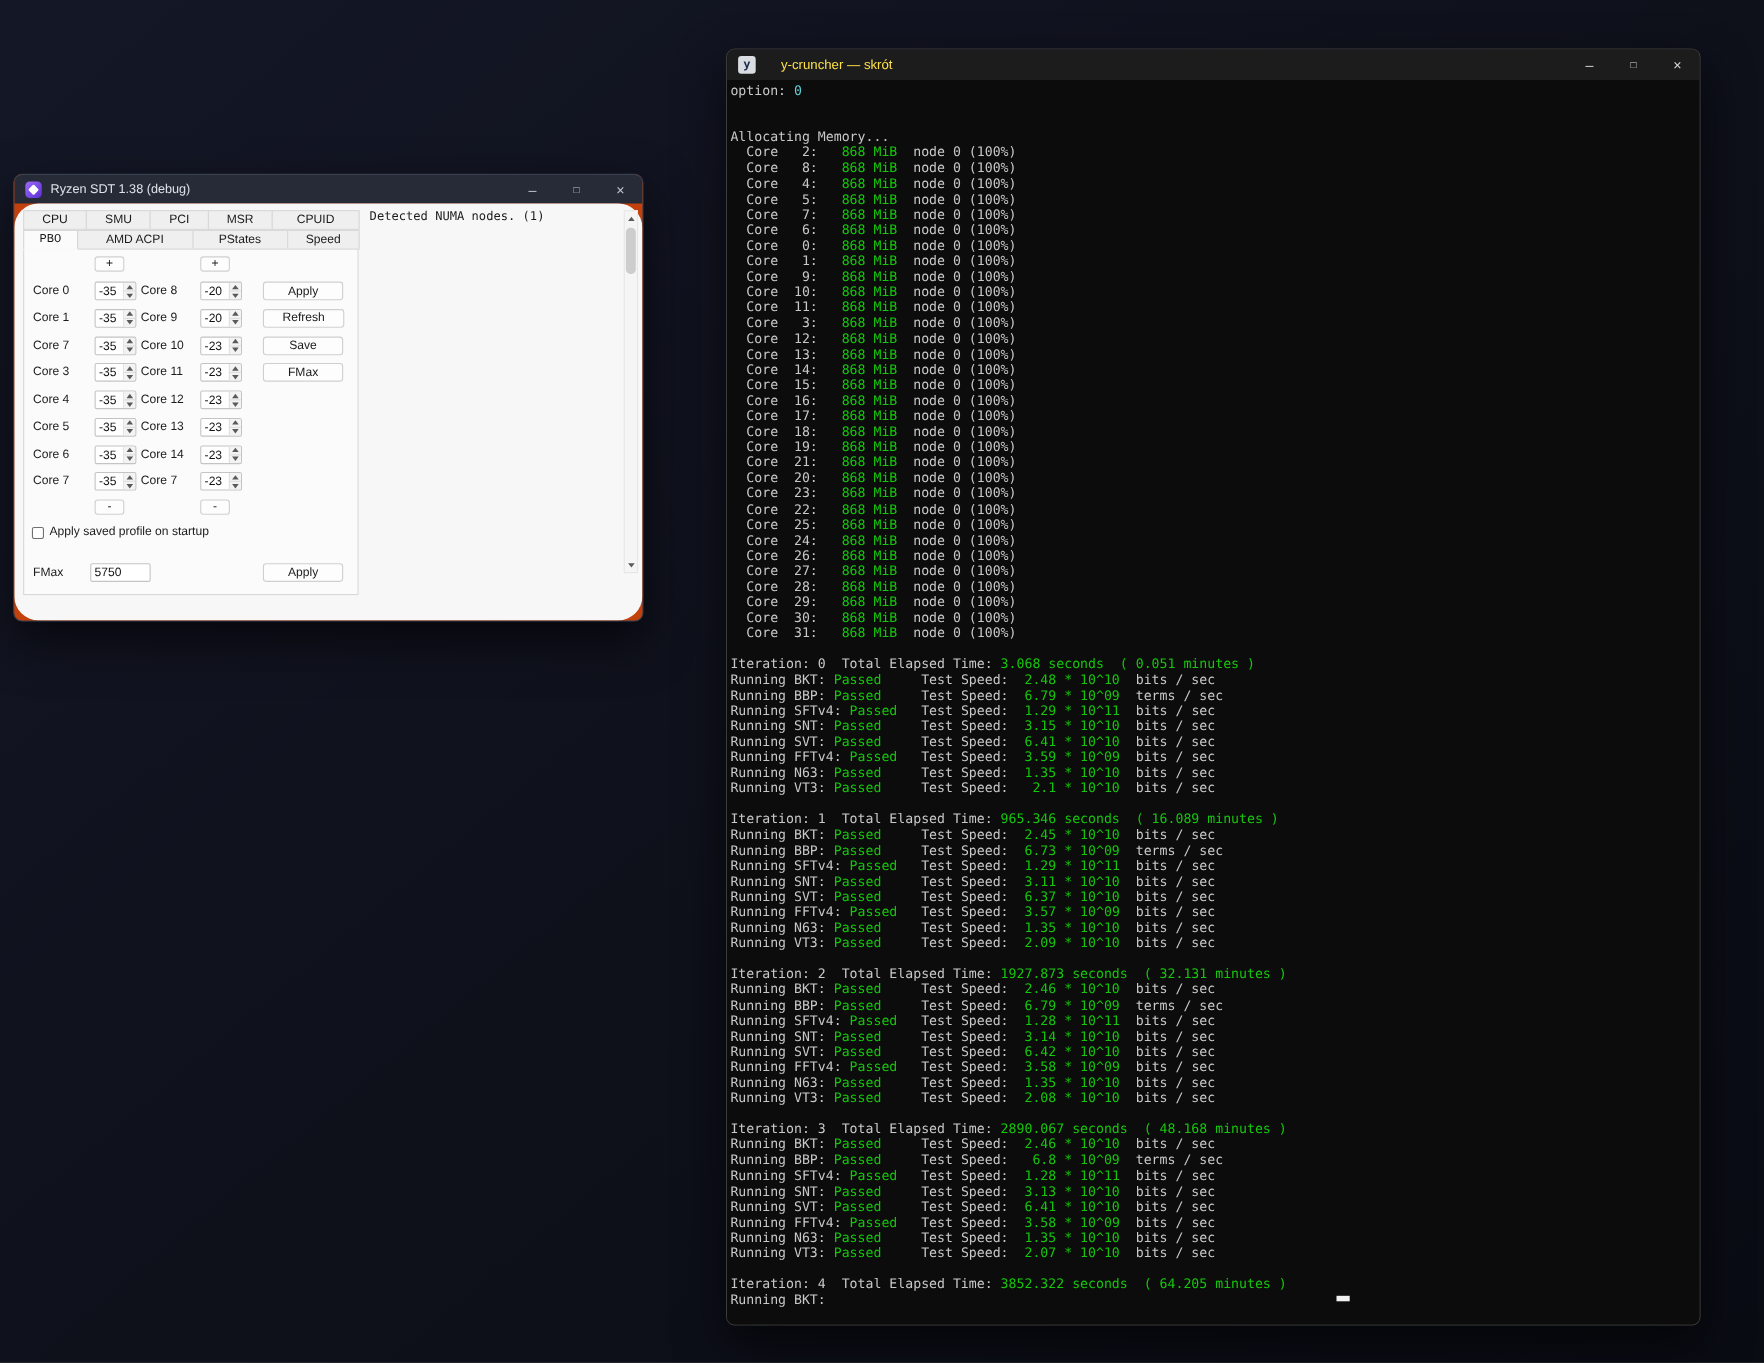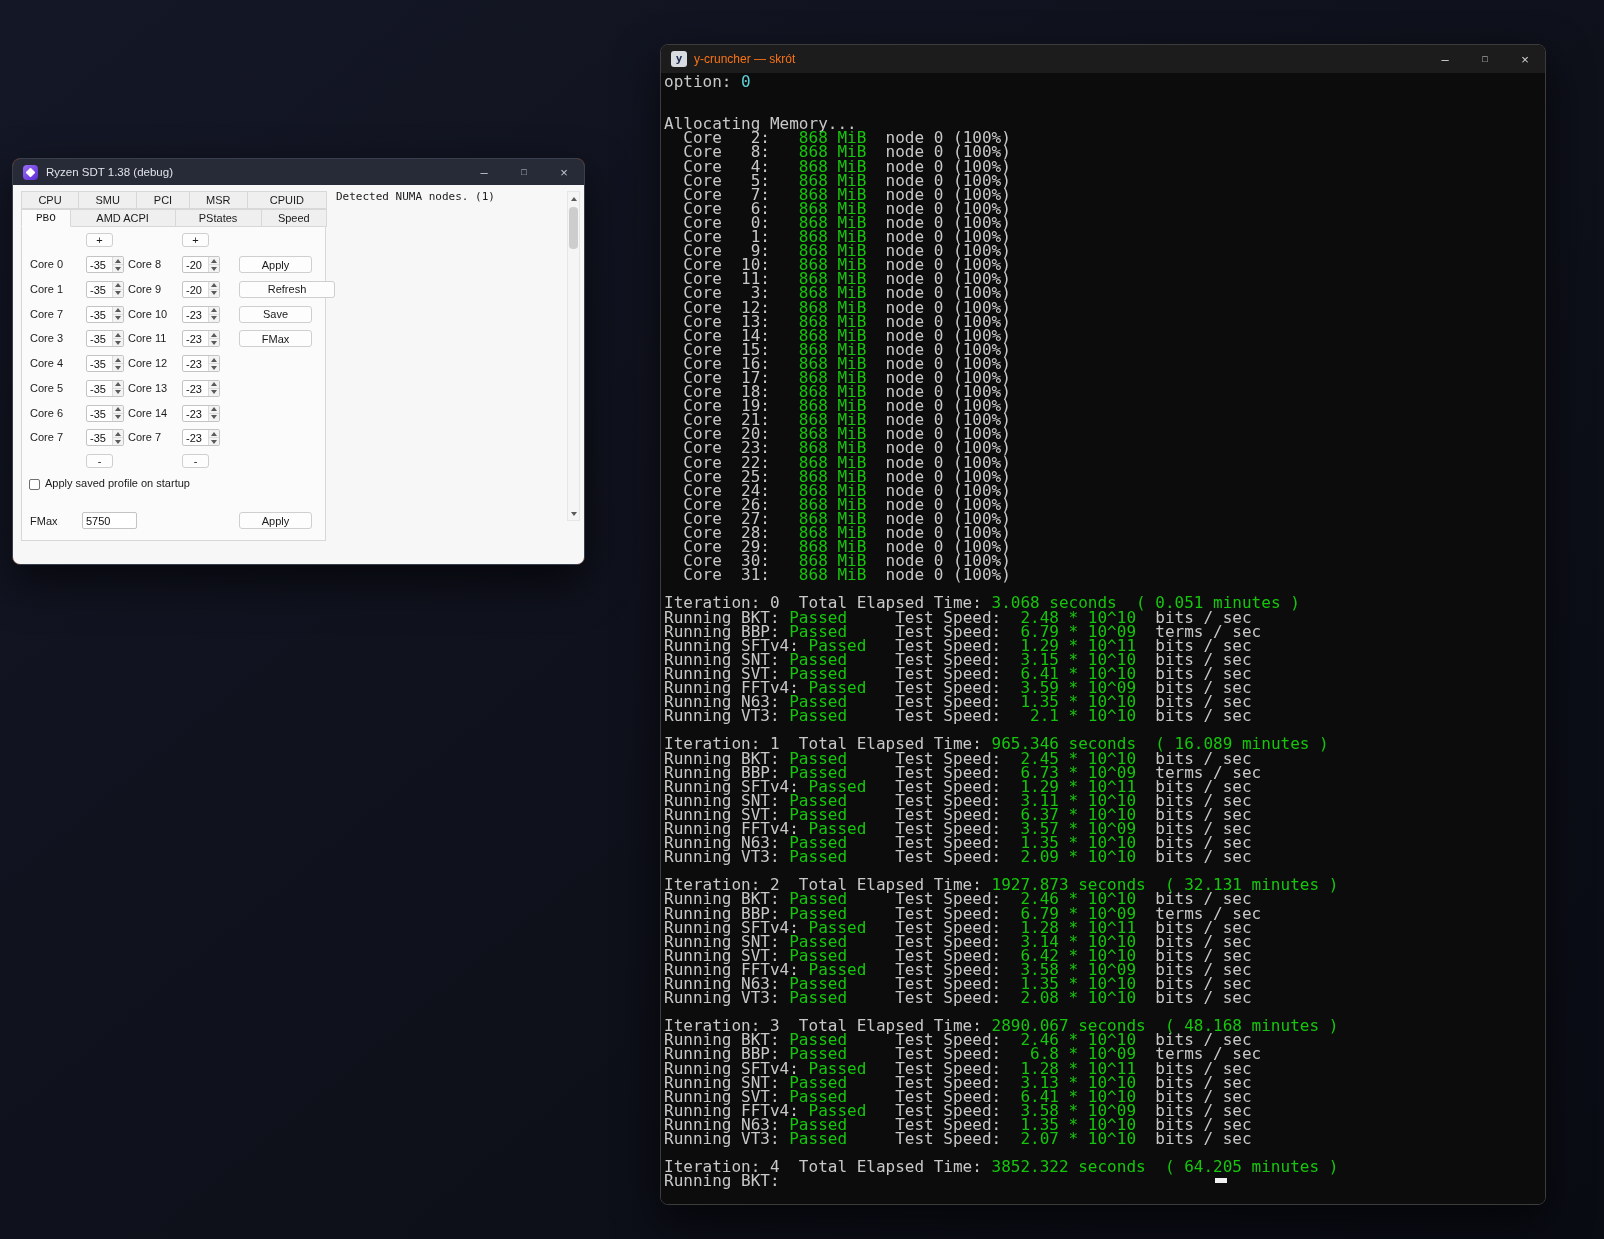--- a/index.html
+++ b/index.html
@@ -19,21 +19,21 @@
   .ry-icon { width:15px; height:15px; border-radius:4px; margin:0 8px 0 10px;
              background:linear-gradient(135deg,#9a6df7,#5c2dd5); position:relative; flex:0 0 auto;}
   .ry-icon::after { content:''; position:absolute; inset:4px; background:#fff;
                     transform:rotate(45deg); border-radius:1px; }
   .ry-title { font-size:11.5px; color:#dfe2e8; }
   .ry-controls { margin-left:auto; display:flex; height:100%; }
   .ry-ctl { width:40px; display:flex; align-items:center; justify-content:center;
             color:#c3c7d0; font-size:13px; }
   .ry-ctl.max { font-size:9px; }
 
-  .ry-body { position:absolute; top:26px; left:0; right:0; bottom:0; background:#f7f7f7; }
+  .ry-body { position:absolute; top:26px; left:0; right:0; bottom:0; background:#f7f7f7;border-radius:22px; }
   .tabs { position:absolute; left:8px; width:305px; height:18px; display:flex; }
   #tabs-row1 { top:6px; }
   #tabs-row2 { top:24px; }
   .tab { display:flex; align-items:center; justify-content:center; font-size:11px;
          color:#1b1b1b; background:#efefef; border:1px solid #d8d8d8; margin-right:-1px; }
   .tab.active { background:#fbfbfb; border-bottom-color:#fbfbfb; z-index:2; }
 
   .pbo-panel { position:absolute; left:8px; top:41px; width:305px; height:315px;
                background:#fbfbfb; border:1px solid #d8d8d8; z-index:1; }
   .clabel { position:absolute; font-size:11px; color:#1b1b1b; white-space:nowrap; }
@@ -72,30 +72,30 @@
                border-top:1px solid #e2e2e2; background:#f3f3f3; display:flex;
                align-items:center; padding-left:10px; font-size:11px; color:#2a2a2a; }
 
   
   #term { left:660px; top:44px; width:886px; height:1161px;
           background:#0c0c0c; border:1px solid #3c3c3c; }
   .term-titlebar { height:28px; background:#1c1c1c; display:flex; align-items:center; }
   .yc-icon { width:16px; height:16px; border-radius:3px; background:#d9dde2; color:#1d2b52;
              font:bold 11px/16px "DejaVu Sans Mono",monospace; text-align:center;
              margin-left:10px; flex:0 0 auto; }
-  .term-title { font-size:12px; color:#f97316; margin-left:7px; }
+  .term-title { font-size:12px; color:#fde047; margin-left:23px; }
   .term-controls { margin-left:auto; display:flex; height:100%; }
   .tctl { width:40px; display:flex; align-items:center; justify-content:center;
           color:#d8d8d8; font-size:13px; }
   .tctl.max { font-size:9px; }
 
   .term-body { position:absolute; top:28px; left:0; right:0; bottom:0;
                background:var(--bg,#0c0c0c); overflow:hidden; }
   #term-lines { padding:2px 0 0 3px; font-family:"DejaVu Sans Mono",monospace;
-                font-size:16px; line-height:14.1px; white-space:pre; color:var(--fg,#c8c8c8); }
+                font-size:12px; line-height:14.1px; white-space:pre; color:var(--fg,#c8c8c8); }
   .green { color:var(--green,#16c60c); }
   .cyan  { color:var(--cyan,#5fd1d6); }
   .cursor { position:absolute; left:554px; top:1105px; width:12px; height:5px; background:#f1f1f1; }
 </style>
 </head>
 <body>
 
 <div class="window" id="ryzen">
   <div class="ry-titlebar">
     <div class="ry-icon"></div>
@@ -318,21 +318,21 @@
           <span class="spin-btns">
             <span class="sb">
               <i class="tri up"></i>
             </span>
             <span class="sb">
               <i class="tri down"></i>
             </span>
           </span>
         </div>
         <button class="wbtn" style="left: 217px; top: 29px; width: 73px;">Apply</button>
-        <button class="wbtn" style="left: 217px; top: 53.75px; width: 96px;">Refresh</button>
+        <button class="wbtn" style="left: 217px; top: 53.75px; width: 74px;">Refresh</button>
         <button class="wbtn" style="left: 217px; top: 78.5px; width: 73px;">Save</button>
         <button class="wbtn" style="left: 217px; top: 103.25px; width: 73px;">FMax</button>
         <div class="spin" style="left: 60px; top: 285px; width: 55px; gap: 48px;">
           <span class="spin-val">5750</span>
           <span class="spin-btns">
             <span class="sb">
               <i class="tri up"></i>
             </span>
             <span class="sb">
               <i class="tri down"></i>

